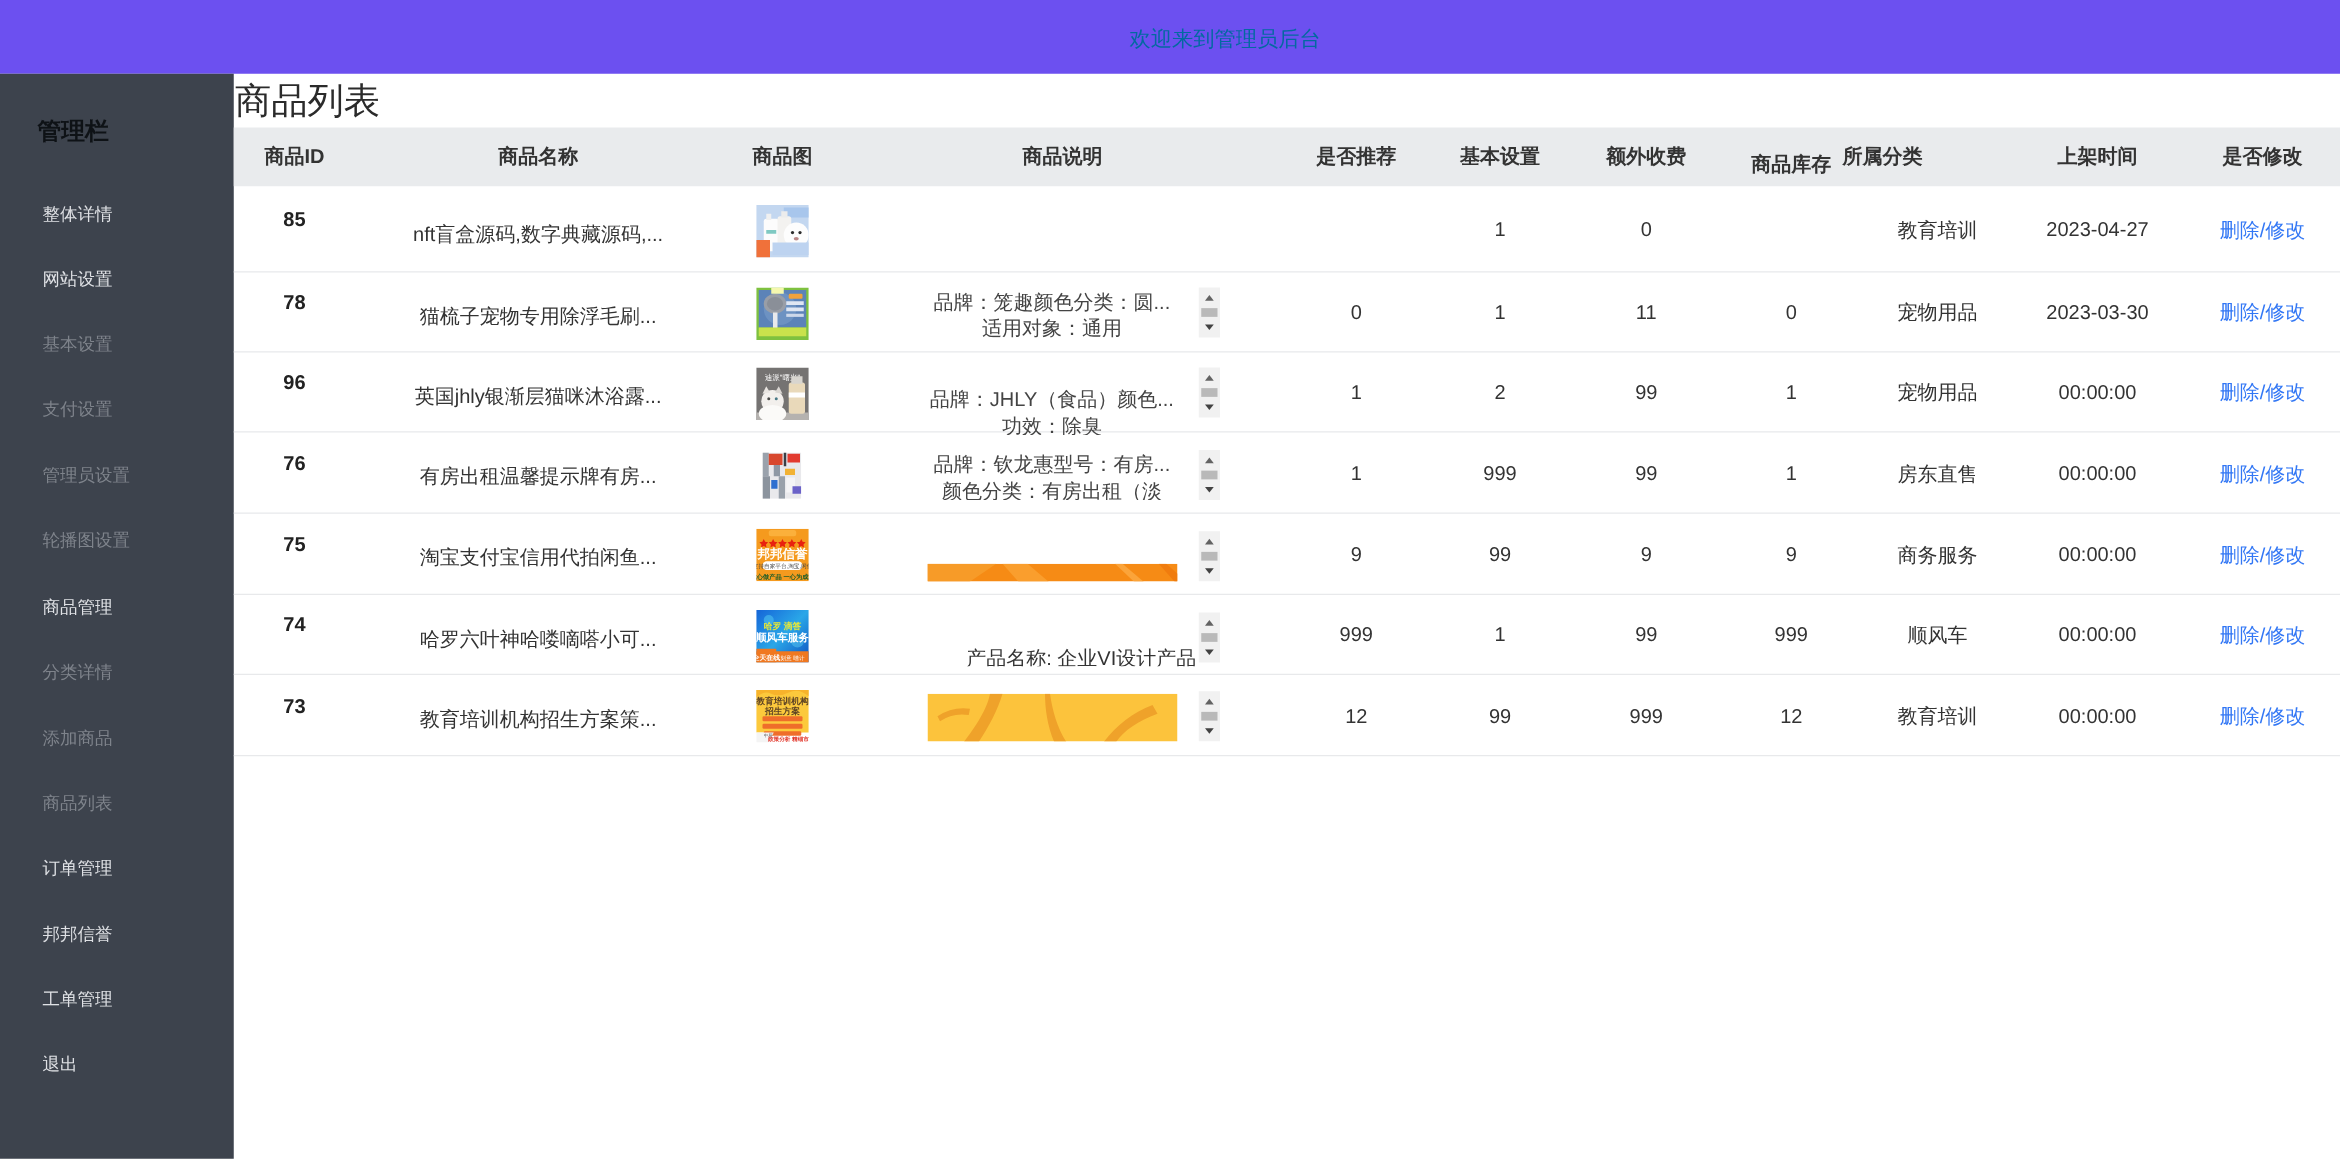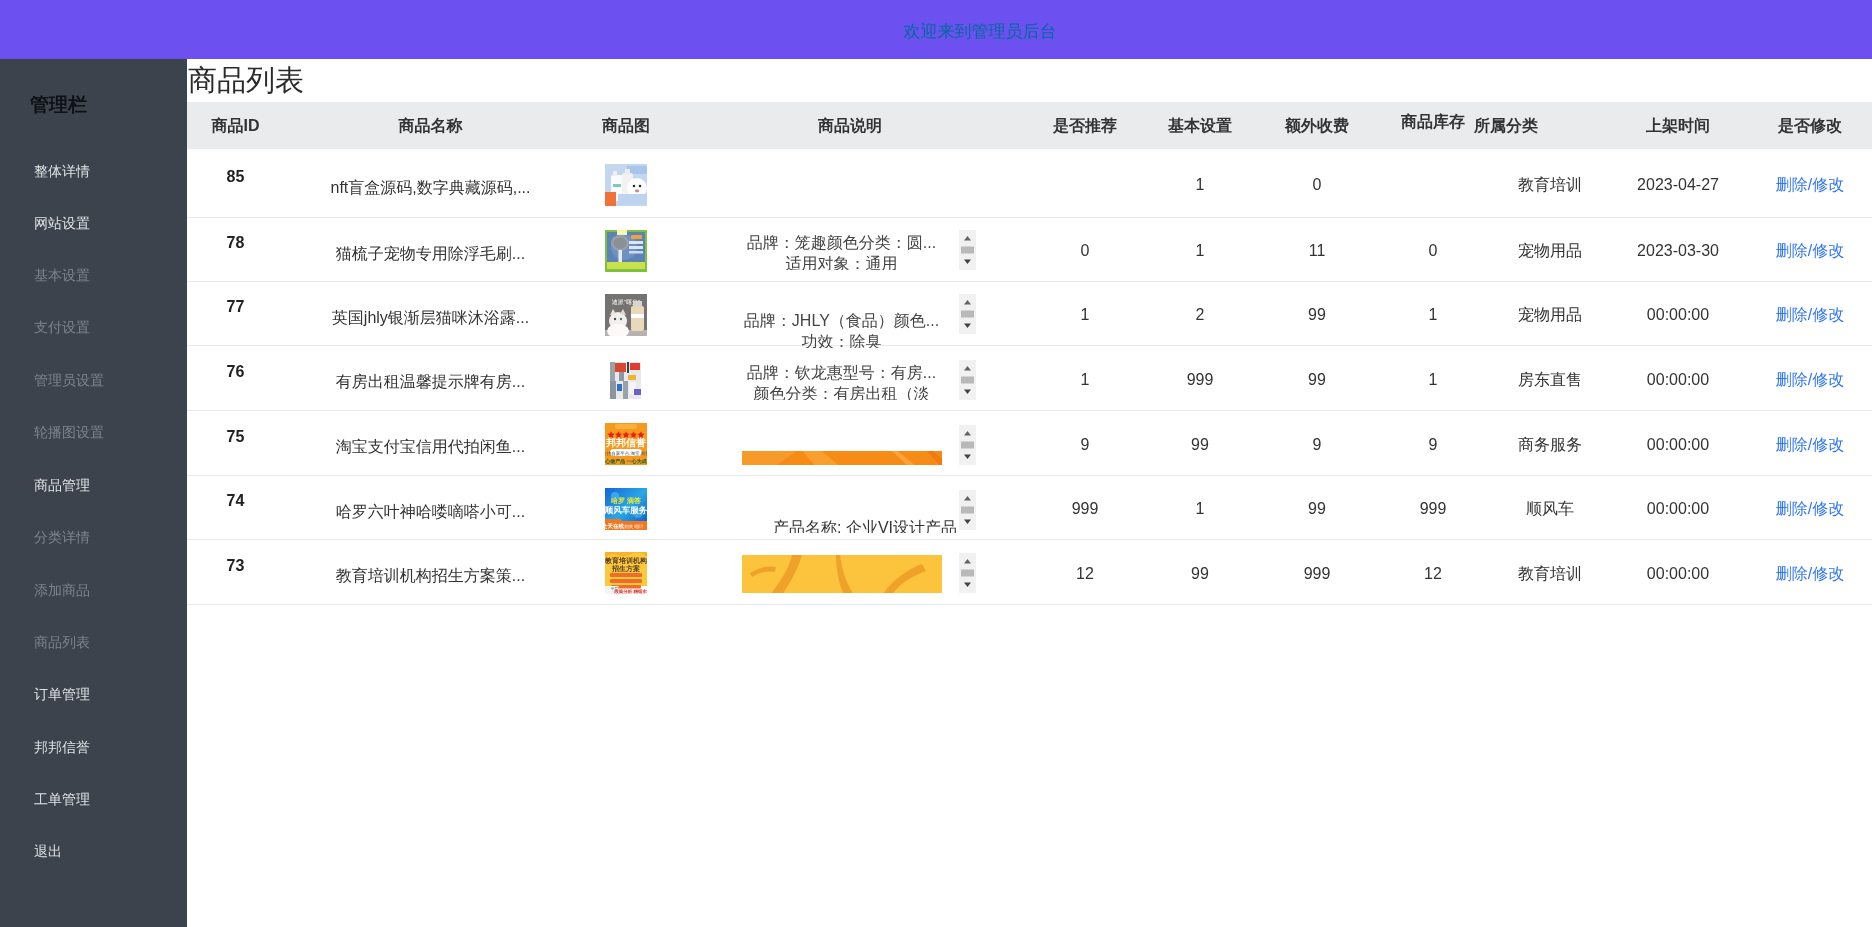--- a/index.html
+++ b/index.html
@@ -34,21 +34,21 @@
 <div class="mi w" style="top:852px">退出</div>
 <div style="position:absolute;left:188px;top:61px;font-size:29px;color:#2b2b2b">商品列表</div>
 <div style="position:absolute;left:187px;top:102px;width:1685px;height:47px;background:#e9ebed"></div>
 <div class="c hd" style="left:235.5px;top:126px">商品ID</div>
 <div class="c hd" style="left:430.5px;top:126px">商品名称</div>
 <div class="c hd" style="left:626px;top:126px">商品图</div>
 <div class="c hd" style="left:850px;top:126px">商品说明</div>
 <div class="c hd" style="left:1085px;top:126px">是否推荐</div>
 <div class="c hd" style="left:1200px;top:126px">基本设置</div>
 <div class="c hd" style="left:1317px;top:126px">额外收费</div>
-<div class="c hd" style="left:1433px;top:122px">商品库存</div>
+<div class="c hd" style="left:1433px;top:132px">商品库存</div>
 <div class="c hd" style="left:1506px;top:126px">所属分类</div>
 <div class="c hd" style="left:1678px;top:126px">上架时间</div>
 <div class="c hd" style="left:1810px;top:126px">是否修改</div>
 <div class="sep" style="top:217px"></div>
 <div class="sep" style="top:281px"></div>
 <div class="sep" style="top:345px"></div>
 <div class="sep" style="top:410px"></div>
 <div class="sep" style="top:475px"></div>
 <div class="sep" style="top:539px"></div>
 <div class="sep" style="top:604px"></div>
@@ -101,21 +101,21 @@
       <path d="M8.5 34 L12 29.5 L5 29.5 Z" fill="#424242"></path>
     </svg>
   </div>
 <div class="c" style="left:1085px;top:251.0px">0</div>
 <div class="c" style="left:1200px;top:251.0px">1</div>
 <div class="c" style="left:1317px;top:251.0px">11</div>
 <div class="c" style="left:1433px;top:251.0px">0</div>
 <div class="c" style="left:1550px;top:251.0px">宠物用品</div>
 <div class="c" style="left:1678px;top:251.0px">2023-03-30</div>
 <div class="c lnk" style="left:1810px;top:251.0px">删除/修改</div>
-<div class="c b" style="left:235.5px;top:307.0px">77</div>
+<div class="c b" style="left:235.5px;top:307.0px">96</div>
 <div class="c" style="left:430.5px;top:317.5px">英国jhly银渐层猫咪沐浴露...</div>
 <div style="position:absolute;left:605px;top:294px;font-size:0"><svg width="42" height="42">
       <rect width="42" height="42" fill="#757372"></rect>
       <rect x="0" y="36" width="42" height="6" fill="#b5b2af"></rect>
       <text x="21" y="10" font-size="6" fill="#fff" text-anchor="middle" font-family="sans-serif">迪派"曙光"</text>
       <ellipse cx="13" cy="27" rx="9" ry="9" fill="#f2efec"></ellipse>
       <ellipse cx="13" cy="37" rx="11" ry="7" fill="#fbfaf8"></ellipse>
       <circle cx="10" cy="25" r="1.2" fill="#4a4a48"></circle>
       <circle cx="16" cy="25" r="1.2" fill="#4a7a88"></circle>
       <path d="M5 21 L8 15 L11 20 Z" fill="#e8e4e0"></path>

